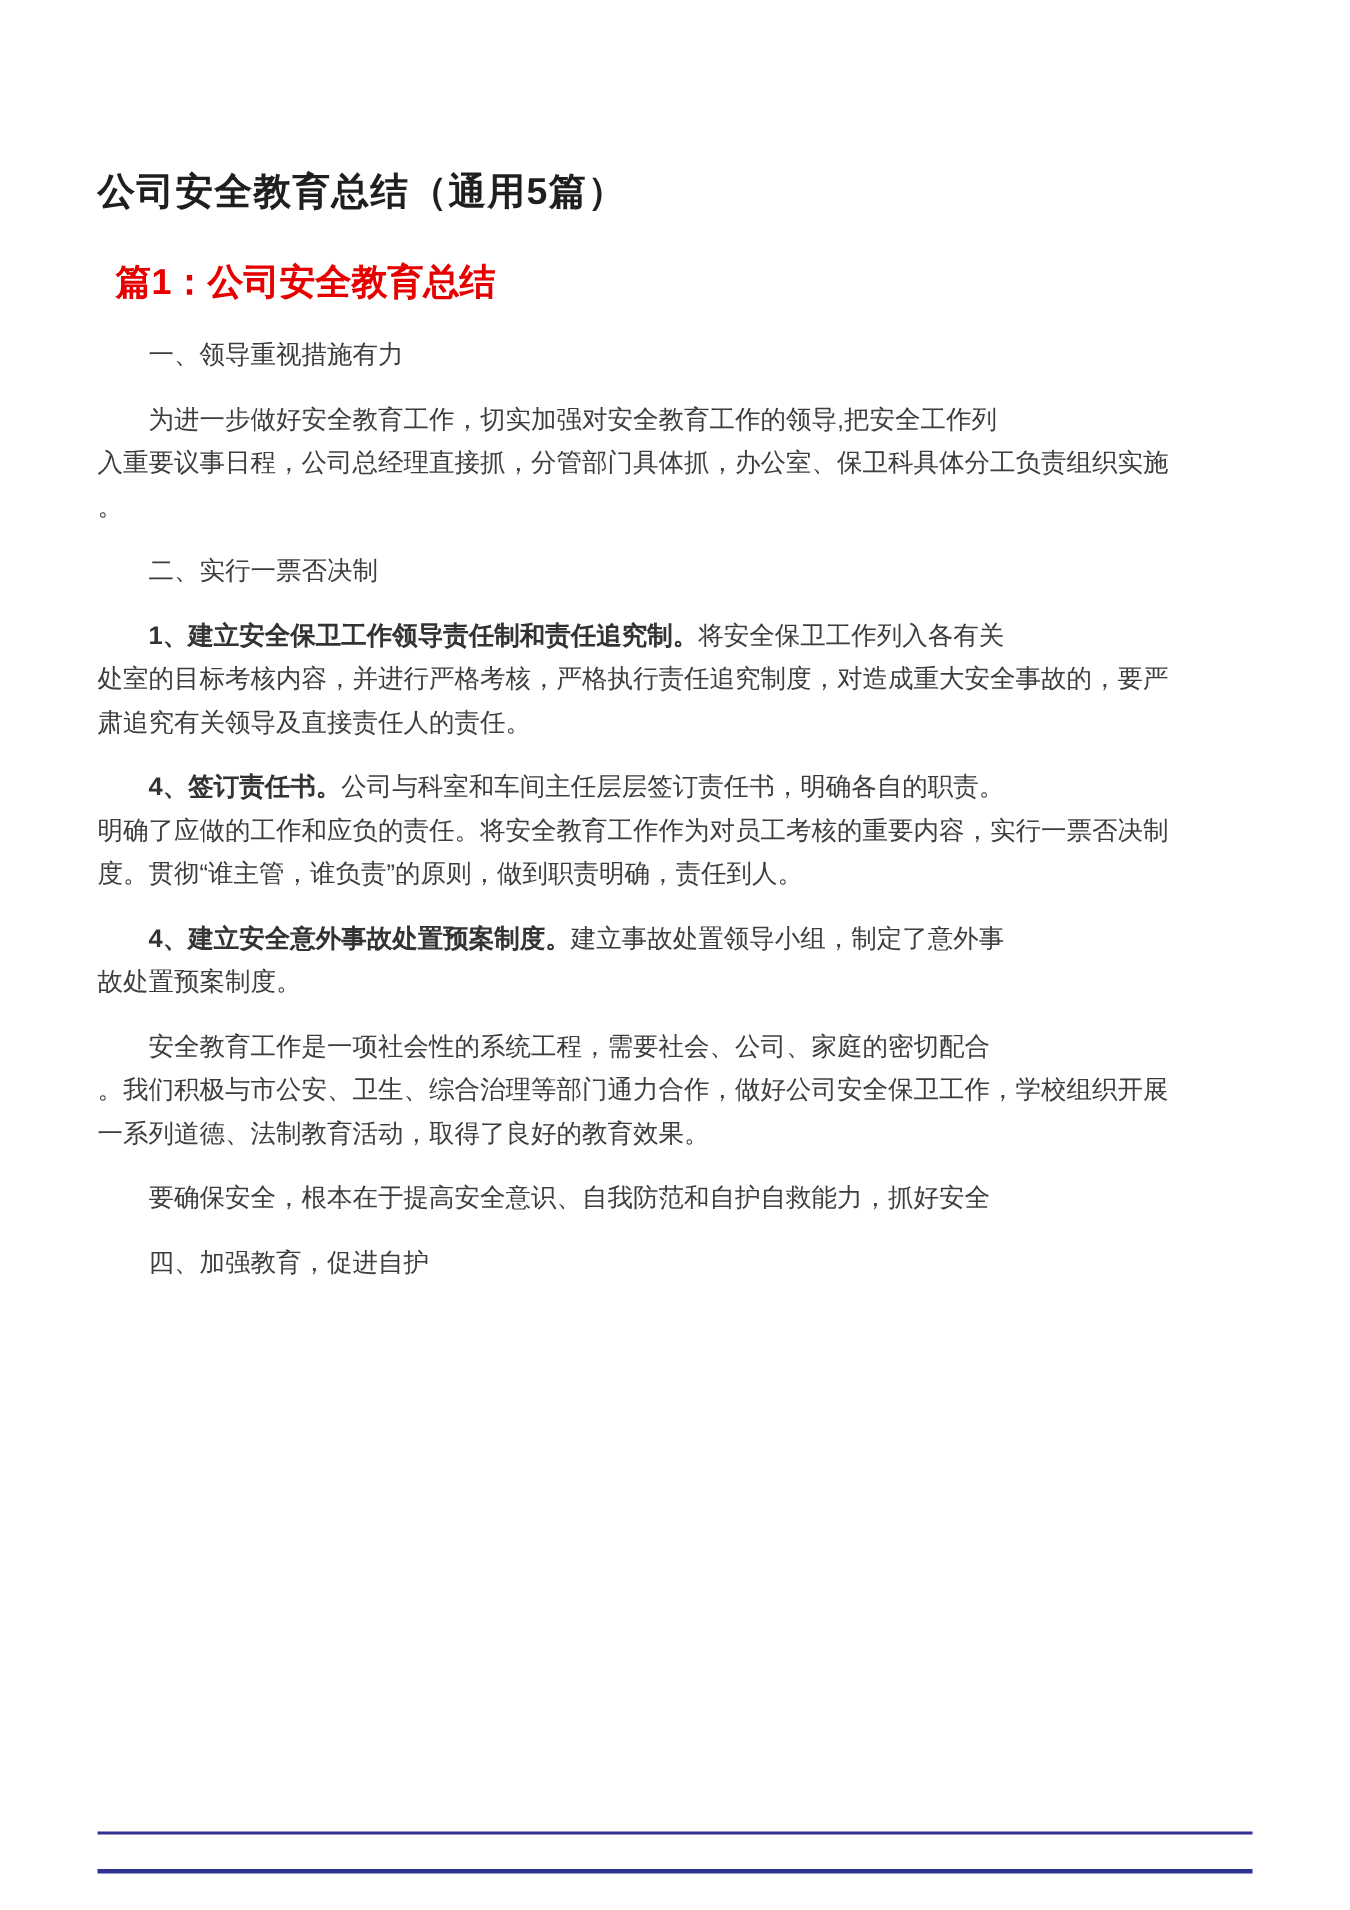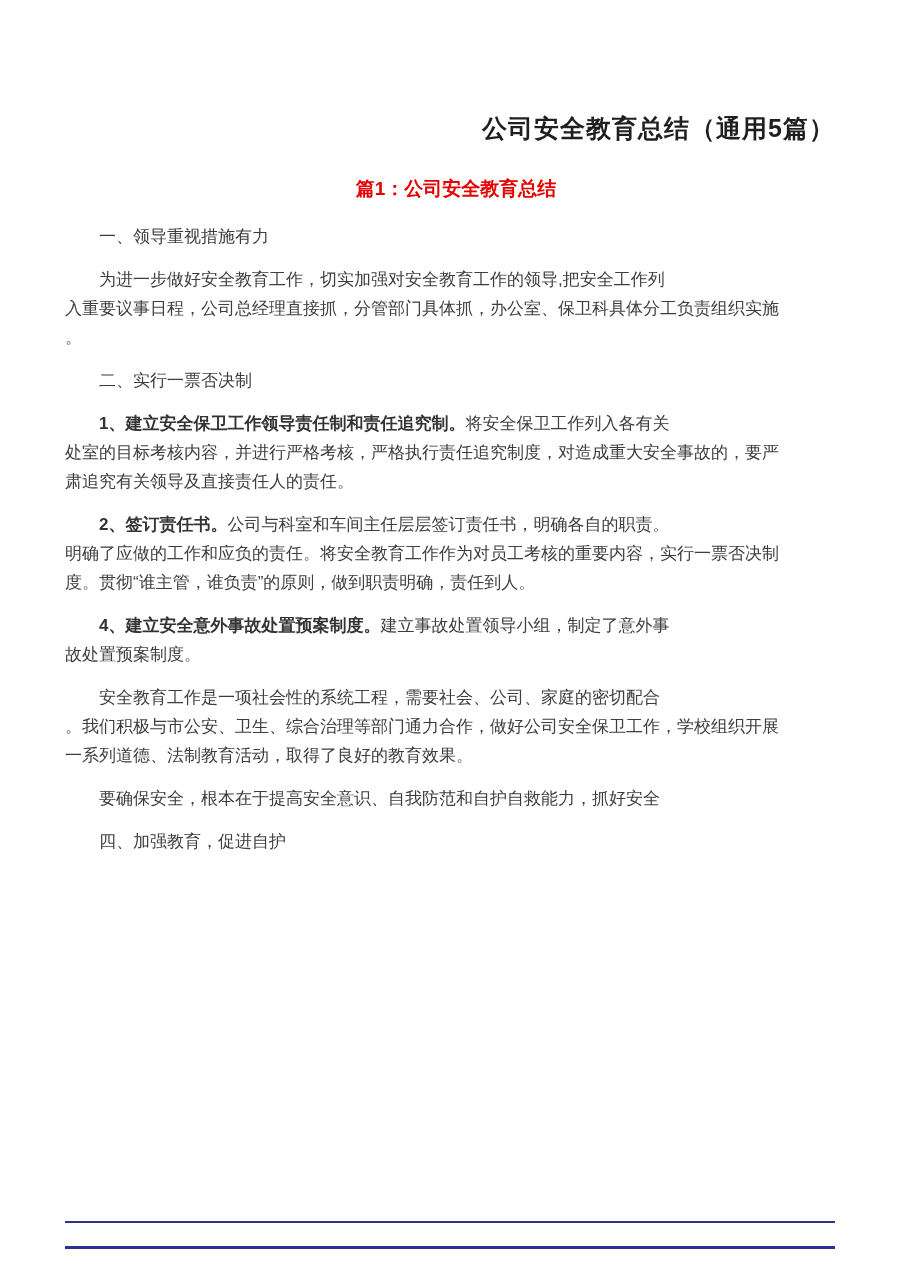--- a/index.html
+++ b/index.html
@@ -9,34 +9,33 @@
     height: 1273px;
     background: #ffffff;
     overflow: hidden;
     font-family: "Liberation Sans", "DejaVu Sans", sans-serif;
   }
   .content {
     padding: 110px 65px 0 65px;
   }
   .doc-title {
     margin: 0 0 30px 0;
-    text-align: right;
+    text-align: left;
     font-size: 25px;
     line-height: 36px;
     font-weight: bold;
     color: #1f1f1f;
     letter-spacing: 1px;
   }
   .section-title {
     margin: 0 0 20px 12px;
-    font-size: 19px;
+    font-size: 24px;
     line-height: 26px;
     font-weight: bold;
     color: #e60000;
-    text-align: center;
   }
   .para {
     margin: 0 0 14px 0;
     font-size: 17px;
     line-height: 29px;
     color: #3d3d3d;
     text-indent: 2em;
     white-space: pre-line;
     word-break: break-all;
   }
@@ -69,21 +68,21 @@
     <p class="para">为进一步做好安全教育工作，切实加强对安全教育工作的领导,把安全工作列
 入重要议事日程，公司总经理直接抓，分管部门具体抓，办公室、保卫科具体分工负责组织实施
 。</p>
 
     <p class="para">二、实行一票否决制</p>
 
     <p class="para"><span class="lead">1、建立安全保卫工作领导责任制和责任追究制。</span><span>将安全保卫工作列入各有关
 处室的目标考核内容，并进行严格考核，严格执行责任追究制度，对造成重大安全事故的，要严
 肃追究有关领导及直接责任人的责任。</span></p>
 
-    <p class="para"><span class="lead">2、签订责任书。</span><span>公司与科室和车间主任层层签订责任书，明确各自的职责。
+    <p class="para"><span class="lead">4、签订责任书。</span><span>公司与科室和车间主任层层签订责任书，明确各自的职责。
 明确了应做的工作和应负的责任。将安全教育工作作为对员工考核的重要内容，实行一票否决制
 度。贯彻“谁主管，谁负责”的原则，做到职责明确，责任到人。</span></p>
 
 
     <p class="para"><span class="lead">4、建立安全意外事故处置预案制度。</span><span>建立事故处置领导小组，制定了意外事
 故处置预案制度。</span></p>
 
 
     <p class="para">安全教育工作是一项社会性的系统工程，需要社会、公司、家庭的密切配合
 。我们积极与市公安、卫生、综合治理等部门通力合作，做好公司安全保卫工作，学校组织开展

